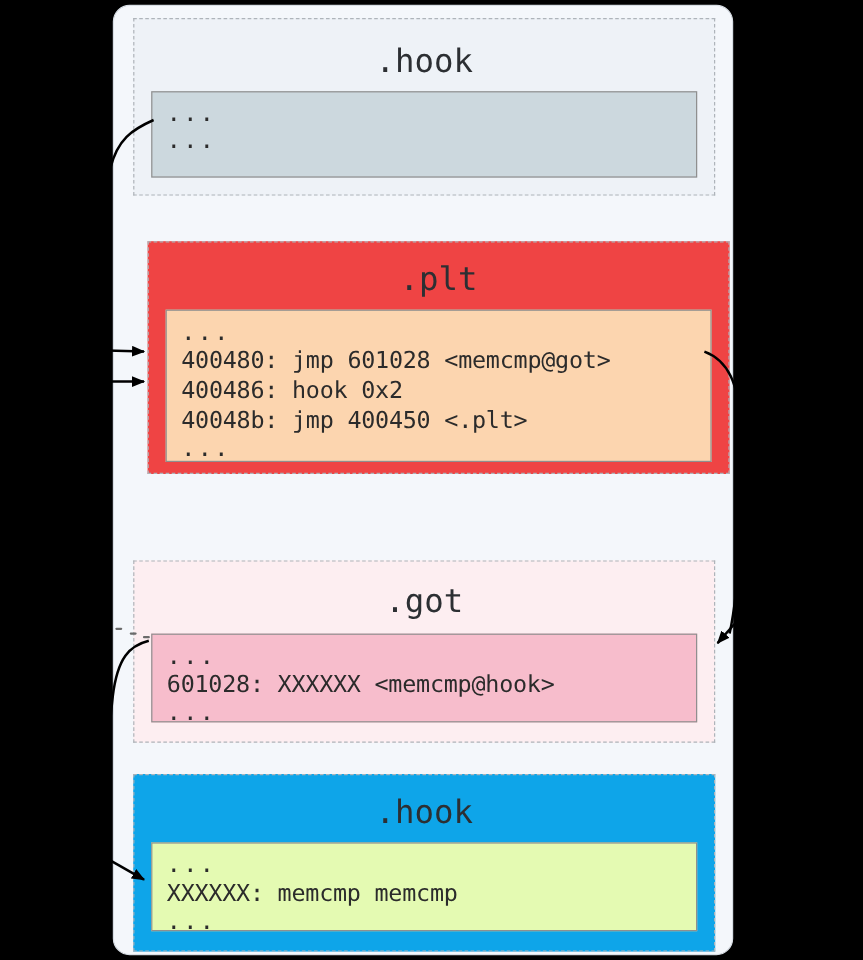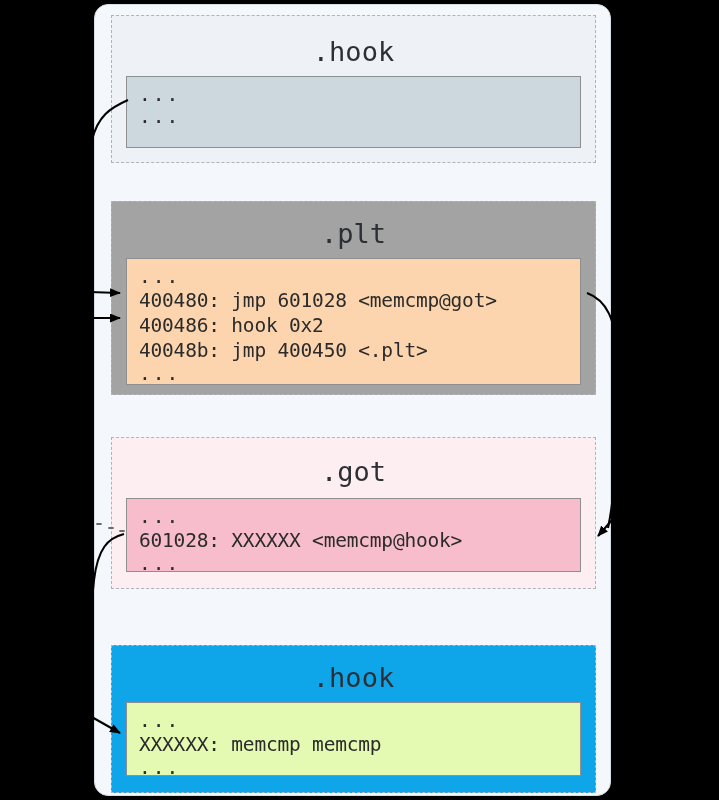--- a/index.html
+++ b/index.html
@@ -75,26 +75,26 @@
     color: #2b2b2b;
     letter-spacing: 2px;
   }
 
   
   #section-text { top: 10px; height: 148px; background: #eef2f7; }
   #title-text   { top: 22px; }
   #box-text     { top: 60px; height: 72px; background: #ccd8de; }
 
   
-  #section-plt { top: 196px; height: 194px; background: #a3a3a3; }
+  #section-plt { top: 196px; height: 194px; background: #ef4444; margin-left: 12px; }
   #title-plt   { top: 18px; }
   #box-plt     { top: 56px; height: 127px; background: #fcd5af; }
 
   
-  #section-got { top: 432px; height: 152px; background: #fdeef1; }
+  #section-got { top: 462px; height: 152px; background: #fdeef1; }
   #title-got   { top: 20px; }
   #box-got     { top: 60px; height: 74px; background: #f7bdcc; }
 
   
   #section-hook { top: 640px; height: 148px; background: #0ea5e9; }
   #title-hook   { top: 18px; }
   #box-hook     { top: 56px; height: 74px; background: #e4fab2; }
 
   
   #connectors {

